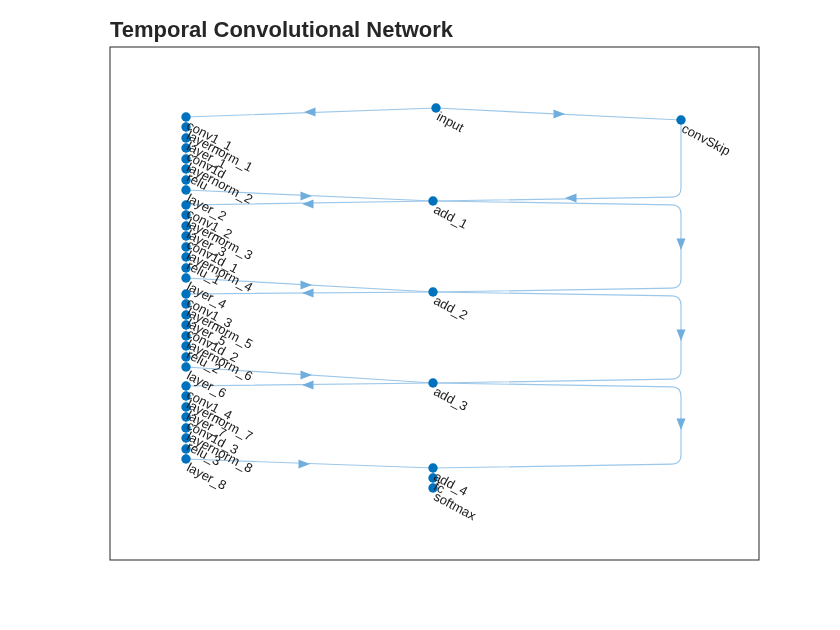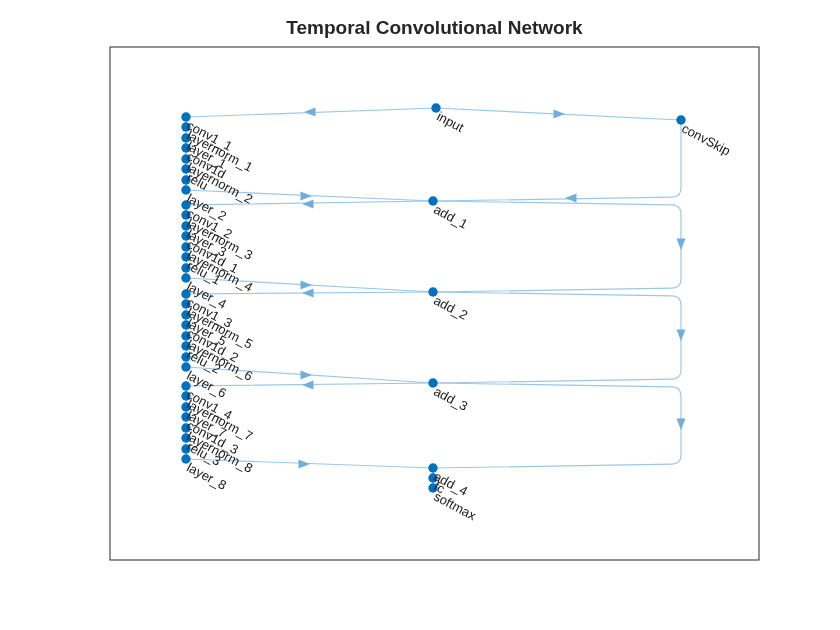--- a/index.html
+++ b/index.html
@@ -2,21 +2,21 @@
 <html><head>
 <meta charset="utf-8">
 <style>
   html,body{margin:0;padding:0;}
   body{
     width:840px;height:630px;position:relative;overflow:hidden;
     background:#ffffff;font-family:"Liberation Sans",sans-serif;
   }
   .fig-title{
     position:absolute;top:17px;left:110px;width:649px;
-    text-align:center;font-weight:bold;font-size:19px;color:#262626;
+    font-weight:bold;font-size:22px;color:#262626;
   }
   svg{position:absolute;left:0;top:0;}
   text.node-label{font-family:"Liberation Sans",sans-serif;font-size:13px;fill:#1a1a1a;}
 </style>
 </head>
 <body>
 
 <div class="fig-title">Temporal Convolutional Network</div>
 <svg id="plot" width="840" height="630" viewBox="0 0 840 630">
     <rect x="110" y="47" width="649" height="513" fill="none" stroke="#262626" stroke-width="1"></rect>

